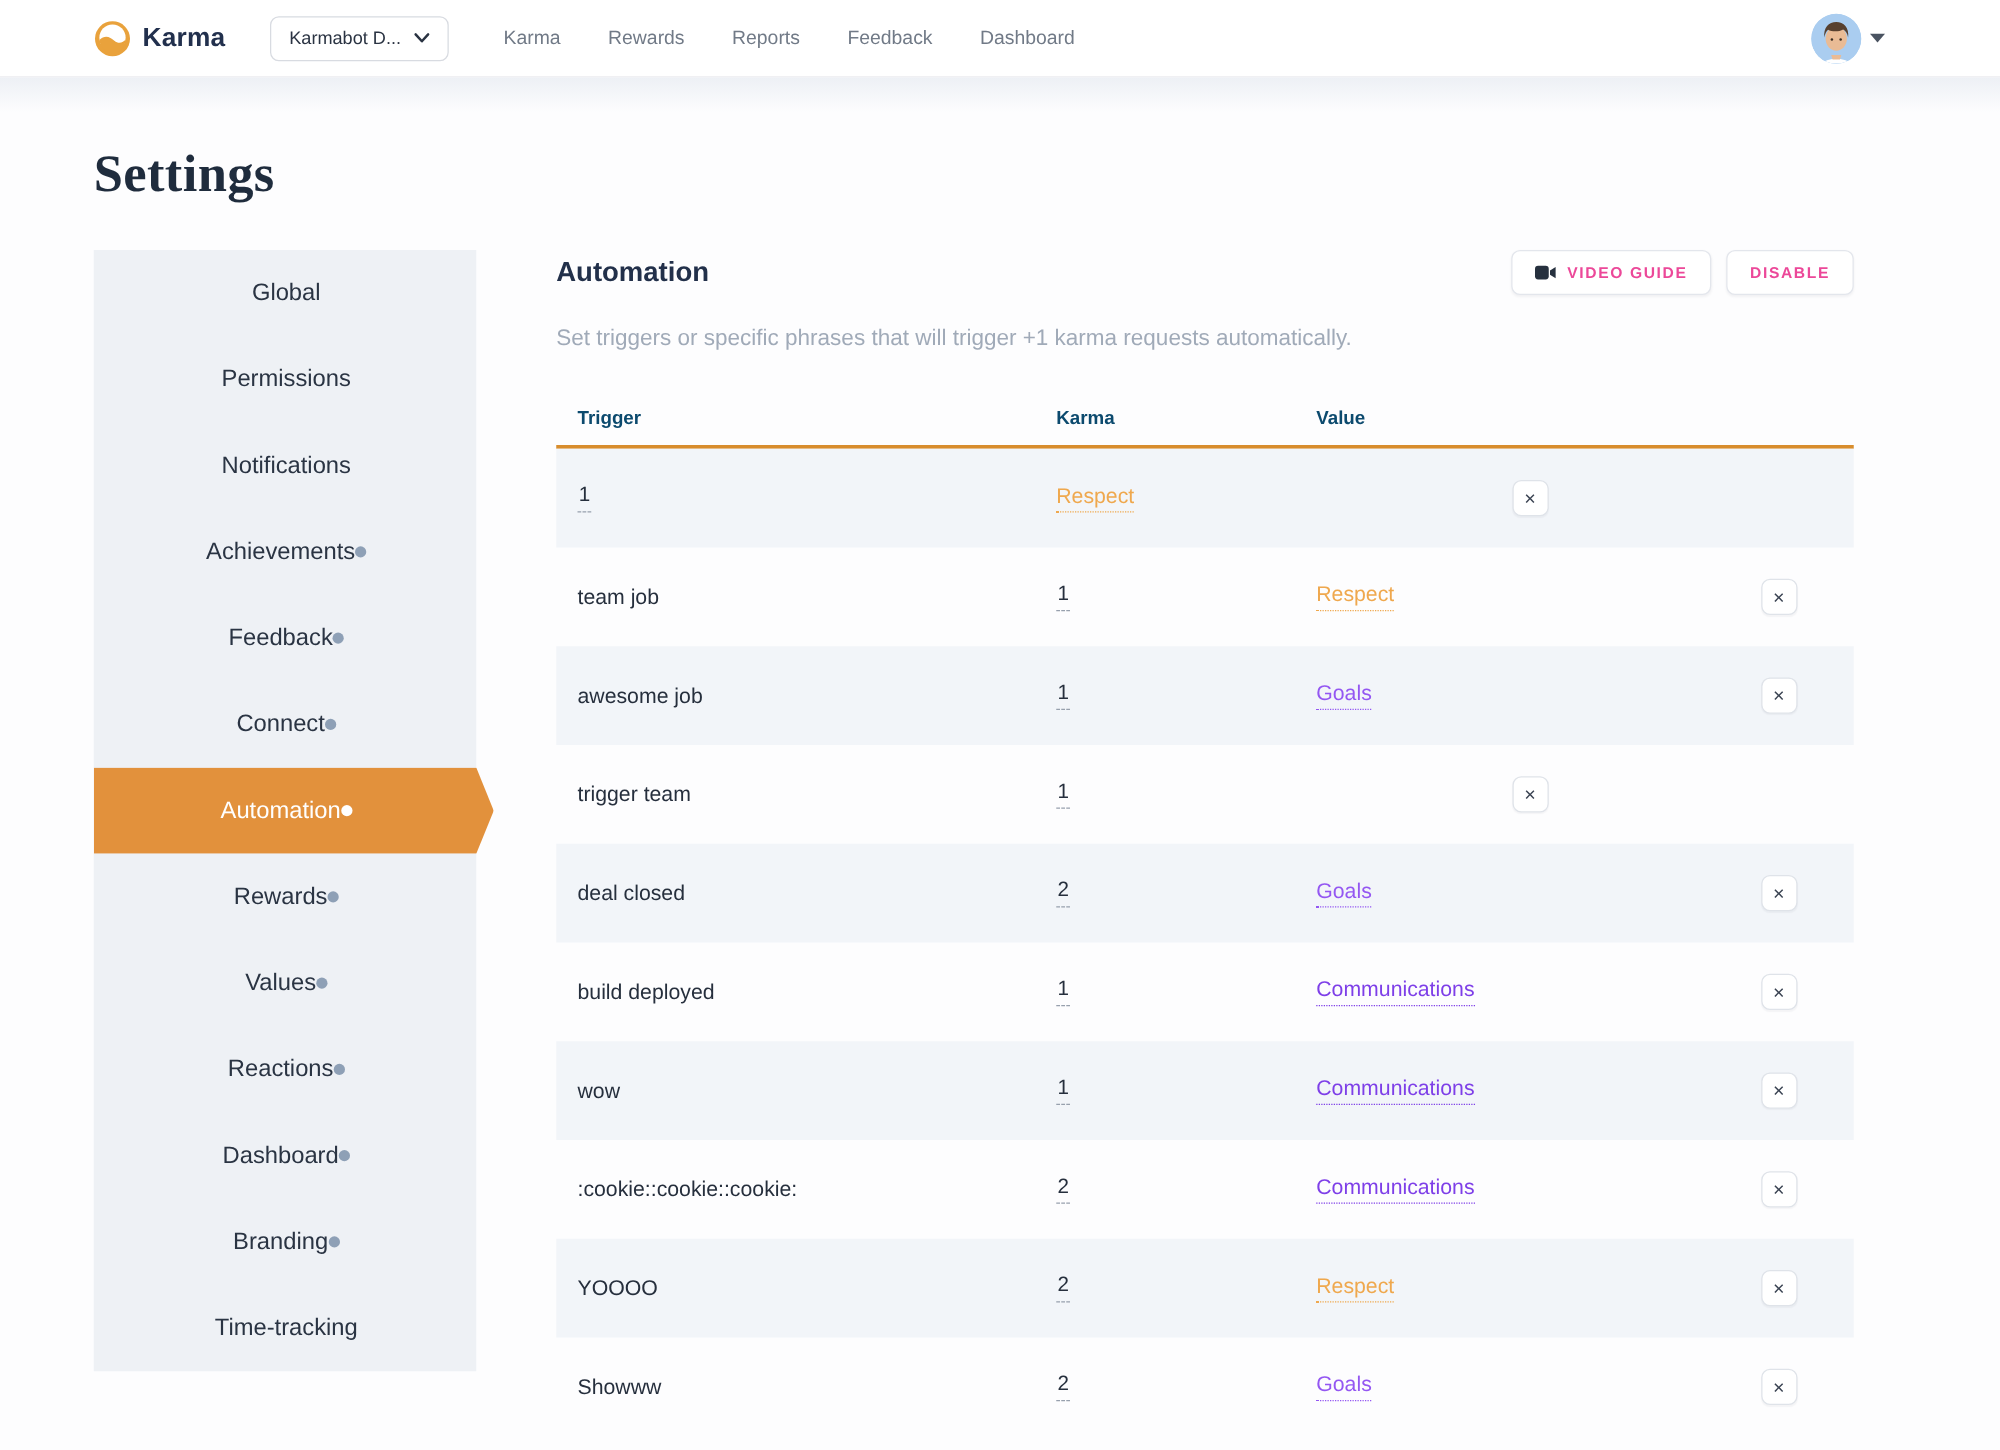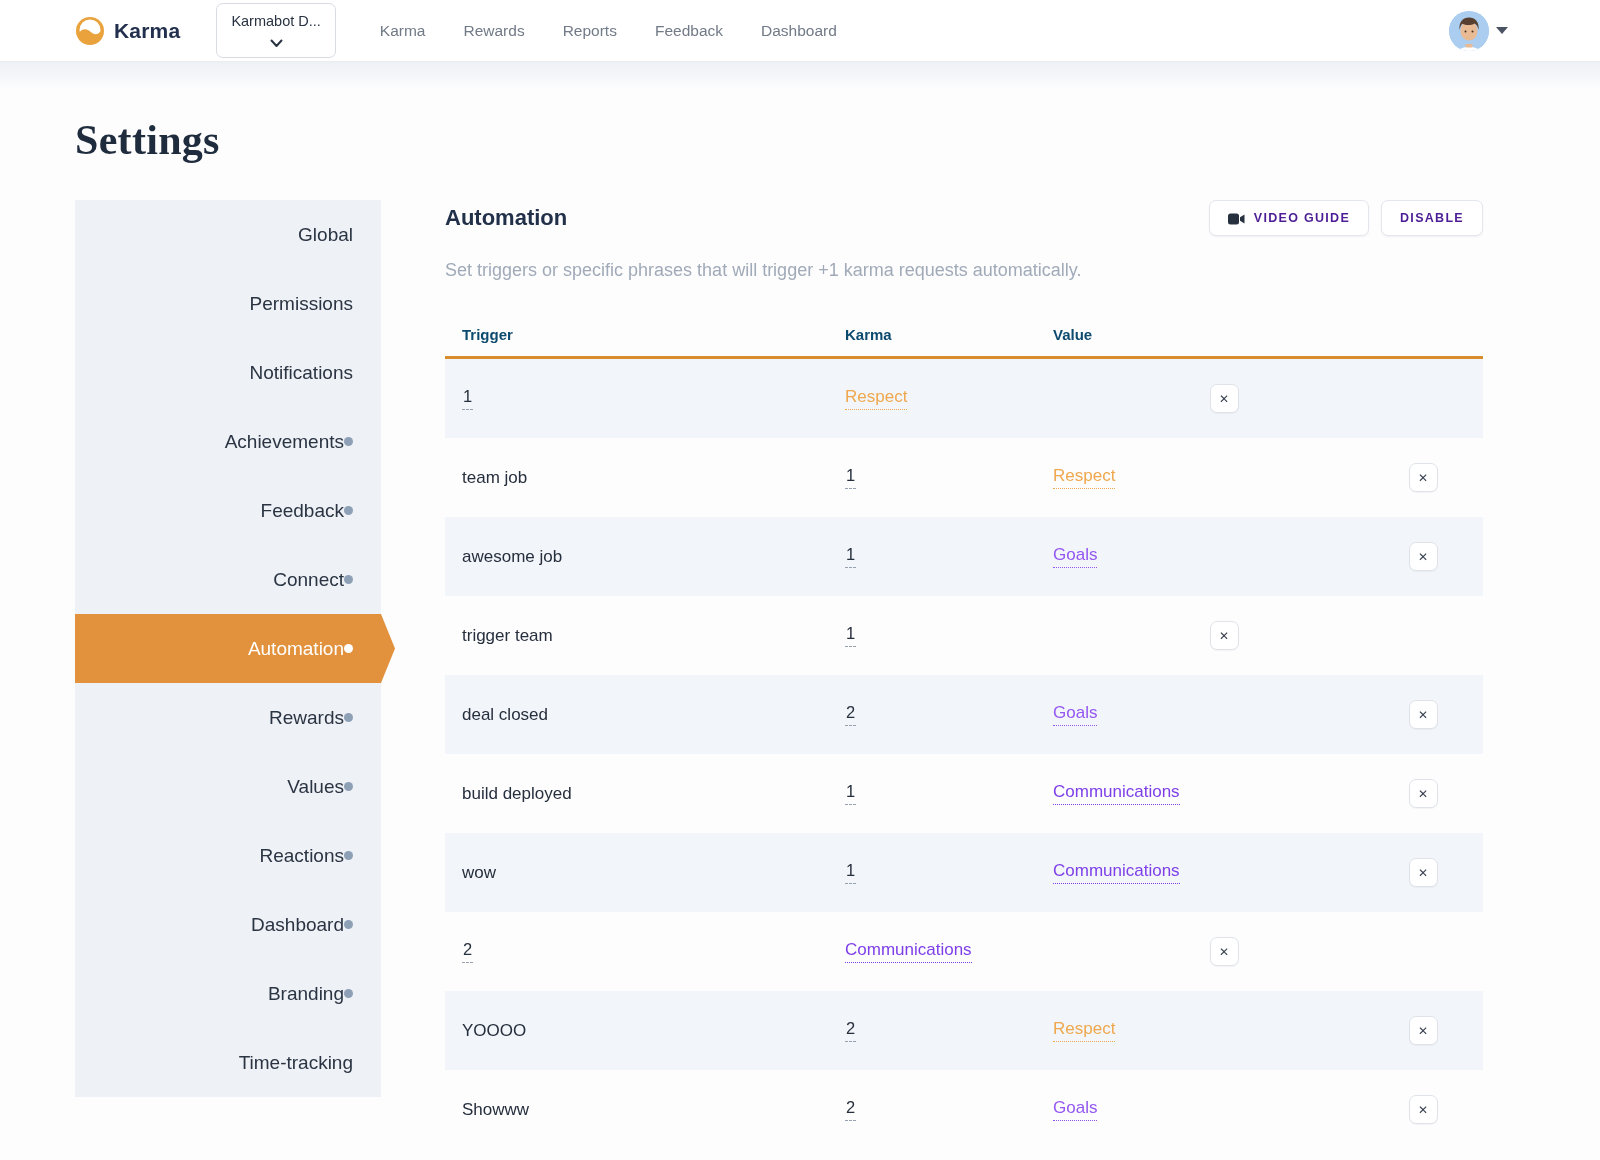--- a/index.html
+++ b/index.html
@@ -7,54 +7,54 @@
               font-family:"Liberation Sans", sans-serif; color:#29323f; }
 
   
   .navbar { height:62px; background:#fff; display:flex; align-items:center;
             padding:0 92px 0 75px; border-bottom:1px solid #ececef; }
   .brand { display:flex; align-items:center; gap:9px; }
   .brand-name { font-size:21px; font-weight:700; color:#22304d; letter-spacing:.2px; }
   .ws-btn { margin-left:36px; display:flex; align-items:center; gap:10px;
             background:#fff; border:1px solid #d8dbe1; border-radius:7px;
             padding:9px 14px; font-size:14.5px; color:#2a3342; cursor:pointer;
-            font-family:inherit;flex-direction:column; }
+            font-family:inherit; }
   .nav-links { display:flex; gap:38px; margin-left:44px; }
   .nav-link { font-size:15.5px; color:#717a87; text-decoration:none; cursor:pointer; }
   .nav-right { margin-left:auto; display:flex; align-items:center; gap:7px; }
   .avatar { width:40px; height:40px; border-radius:50%; background:#aacdf0; overflow:hidden;
             display:flex; align-items:flex-end; justify-content:center; cursor:pointer; }
   .caret { width:0; height:0; border-left:6px solid transparent; border-right:6px solid transparent;
            border-top:7px solid #4a5361; cursor:pointer; }
 
   .fade-strip { height:28px; background:linear-gradient(#edf0f5, #fdfdfe); }
 
   
   .page-title { font-size:42px; font-weight:700; color:#1f2c3d; margin:26px 0 36px 75px;
                 letter-spacing:.3px;font-family:Liberation Serif, serif; }
   .layout { display:flex; align-items:flex-start; padding-left:75px; }
 
   
   .sidebar { width:306px; background:#eef1f5; flex:none; position:relative; }
-  .side-item { height:69px; display:flex; align-items:center; justify-content:flex-end;
+  .side-item { height:69px; display:flex; align-items:center; justify-content:center;
                padding:0 28px 0 30px; font-size:19px; color:#2a3443; cursor:pointer; }
   .side-item .dot { width:9px; height:9px; border-radius:50%; background:#8ea0b6; flex:none; }
   .side-item.active { background:#e2913c; color:#fff; width:calc(100% + 14px);
         clip-path:polygon(0 0, calc(100% - 14px) 0, 100% 50%, calc(100% - 14px) 100%, 0 100%);
         padding-right:42px; }
   .side-item.active .dot { background:#fff; }
 
   
   .main { flex:1; margin-left:64px; margin-right:117px; }
   .section-head { display:flex; align-items:center; justify-content:space-between; }
   .section-title { font-size:22px; font-weight:700; color:#22304a; }
   .head-buttons { display:flex; gap:12px; }
-  .hbtn { display:inline-flex; align-items:flex-end; gap:9px; background:#fff;
+  .hbtn { display:inline-flex; align-items:center; gap:9px; background:#fff;
           border:1px solid #e3e6ec; border-radius:7px; padding:10px 18px;
-          font-size:12.5px; font-weight:700; letter-spacing:1.3px; color:#4c1d95;
+          font-size:12.5px; font-weight:700; letter-spacing:1.3px; color:#ec4899;
           cursor:pointer; font-family:inherit; box-shadow:0 1px 2px rgba(16,24,40,.05); }
   .description { margin-top:24px; font-size:18px; color:#a0aab8; }
 
   .table { margin-top:32px; }
   .thead, .trow { display:grid; grid-template-columns:383px 208px 1fr 56px;
                   align-items:center; padding-left:17px; padding-right:32px; }
   .thead { height:46px; border-bottom:3px solid #d88d2d; }
   .th { font-size:15px; font-weight:700; color:#0c4a6e; }
   .trow { height:79px; }
   .trow:nth-child(odd) { background:#f2f5f9; }
@@ -235,20 +235,21 @@
             <span><a class="value-link" style="color: rgb(126, 63, 232);">Communications</a></span>
             <button class="remove-btn">✕</button>
           </div>
           <div class="trow">
             <span class="cell-trigger">wow</span>
             <span><span class="karma-num">1</span></span>
             <span><a class="value-link" style="color: rgb(126, 63, 232);">Communications</a></span>
             <button class="remove-btn">✕</button>
           </div>
           <div class="trow">
+            <span class="cell-trigger">:cookie::cookie::cookie:</span>
             <span><span class="karma-num">2</span></span>
             <span><a class="value-link" style="color: rgb(126, 63, 232);">Communications</a></span>
             <button class="remove-btn">✕</button>
           </div>
           <div class="trow">
             <span class="cell-trigger">YOOOO</span>
             <span><span class="karma-num">2</span></span>
             <span><a class="value-link" style="color: rgb(239, 168, 78);">Respect</a></span>
             <button class="remove-btn">✕</button>
           </div>

